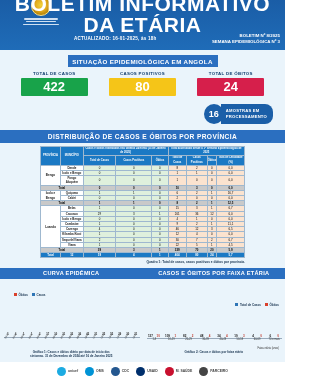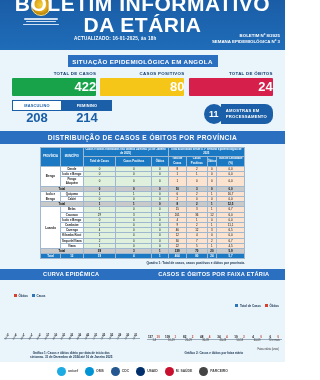--- a/index.html
+++ b/index.html
@@ -49,21 +49,21 @@
   .band {
     margin:5px auto 0; background:#2b6fc0; color:#fff;
     font-size:6.2px; font-weight:bold; text-align:center;
     letter-spacing:.4px; padding:2.5px 0;
   }
   .band.sit { width:150px; }
   .band.dist { width:100%; margin-top:6px; padding:3px 0; font-size:6.6px; }
 
   
   .kpis { display:flex; justify-content:space-around; padding:4px 10px 0; }
-  .kpi { width:84px; text-align:right; }
+  .kpi { width:67px; text-align:center; }
   .kpi .lbl {
     font-size:4.4px; font-weight:bold; color:#0f3d6e;
     letter-spacing:.3px; margin-bottom:2px;
   }
   .kpi .val {
     color:#fff; font-size:13px; font-weight:bold;
     padding:2px 0 3px; border-radius:1px; line-height:13px;
   }
   .kpi.green .val { background:#18a34a; }
   .kpi.yellow .val { background:#f5c518; }
@@ -224,32 +224,22 @@
       <div class="lbl">CASOS POSITIVOS</div>
       <div class="val">80</div>
     </div>
     <div class="kpi red">
       <div class="lbl">TOTAL DE ÓBITOS</div>
       <div class="val">24</div>
     </div>
   </div>
 
   <div class="row2">
-    <div class="sex">
-      <div class="heads">
-        <span class="m">MASCULINO</span>
-        <span class="f">FEMININO</span>
-      </div>
-      <div class="nums">
-        <span>208</span>
-        <span>214</span>
-      </div>
-    </div>
     <div class="samples">
-      <div class="circ">11</div>
+      <div class="circ">16</div>
       <div class="txt">
         <div>AMOSTRAS EM</div>
         <div>PROCESSAMENTO</div>
       </div>
     </div>
   </div>
 
   <div class="band dist">DISTRIBUIÇÃO DE CASOS E ÓBITOS POR PROVÍNCIA</div>
 
   <div class="tablewrap">

